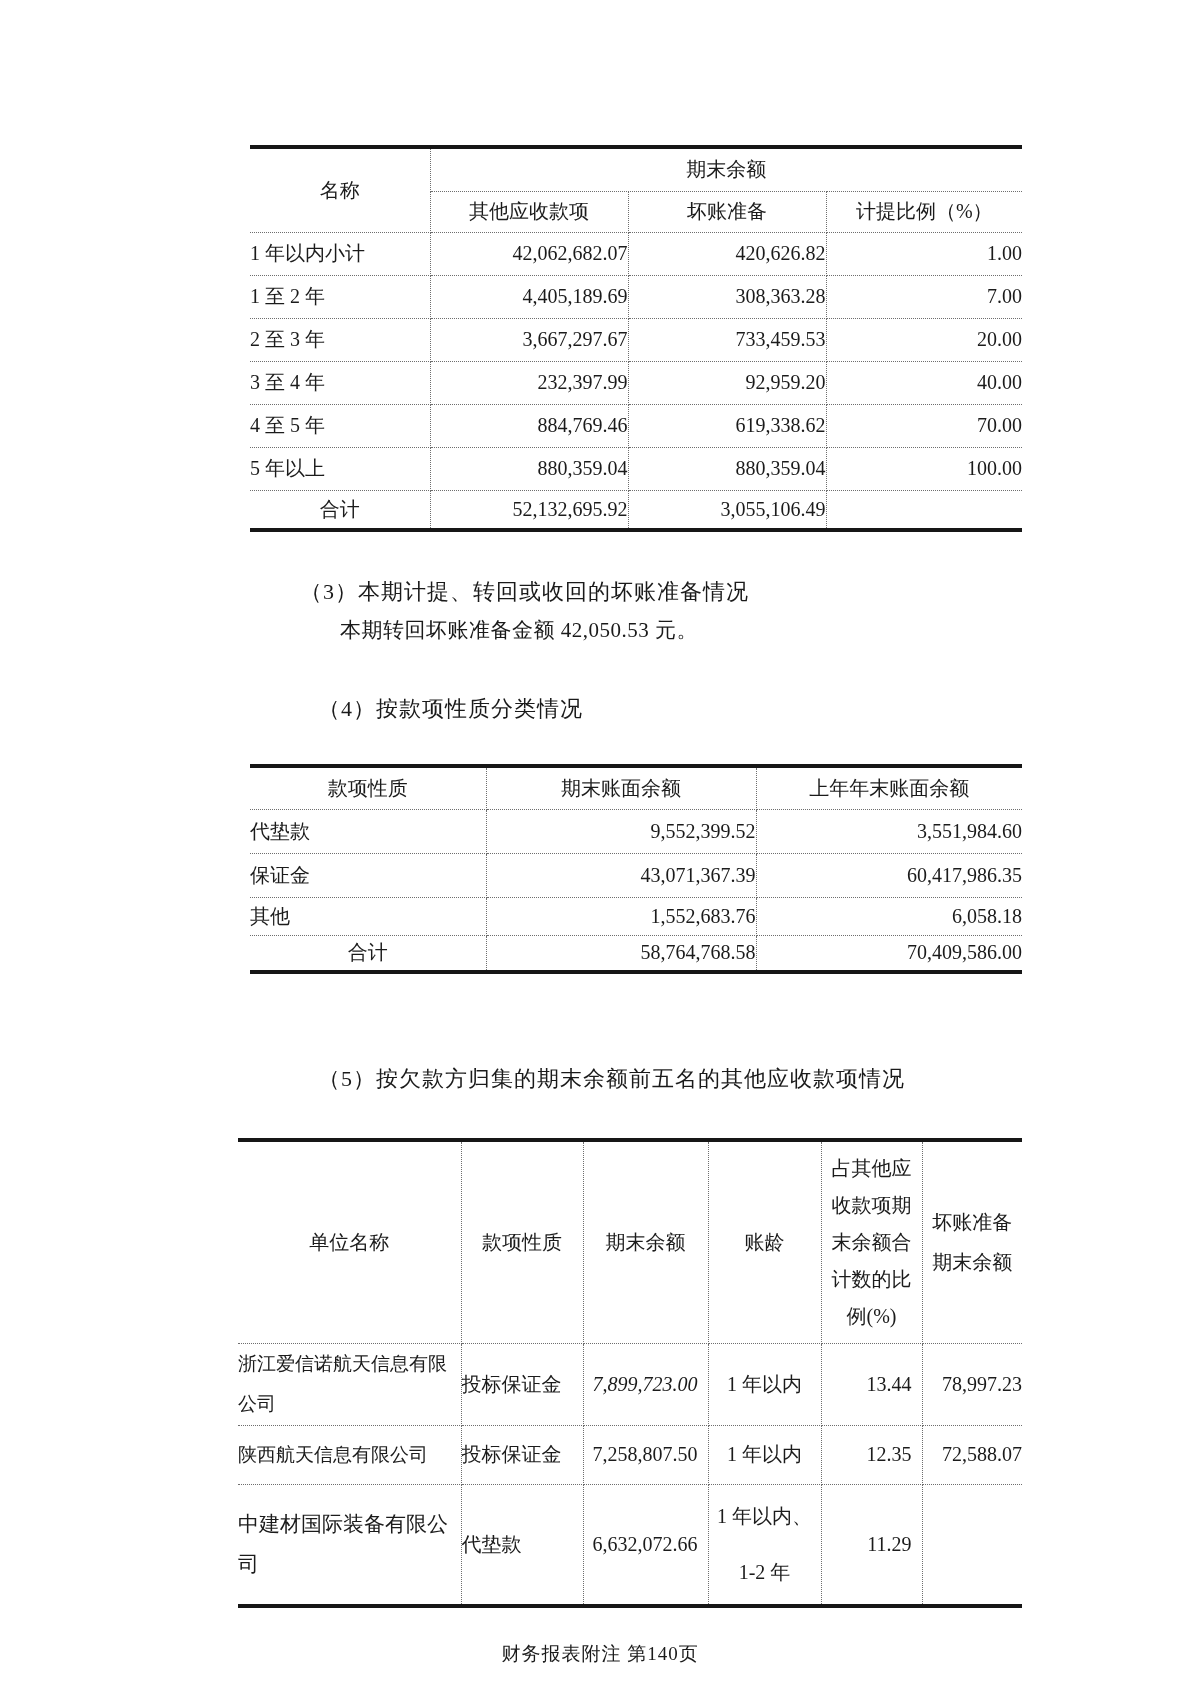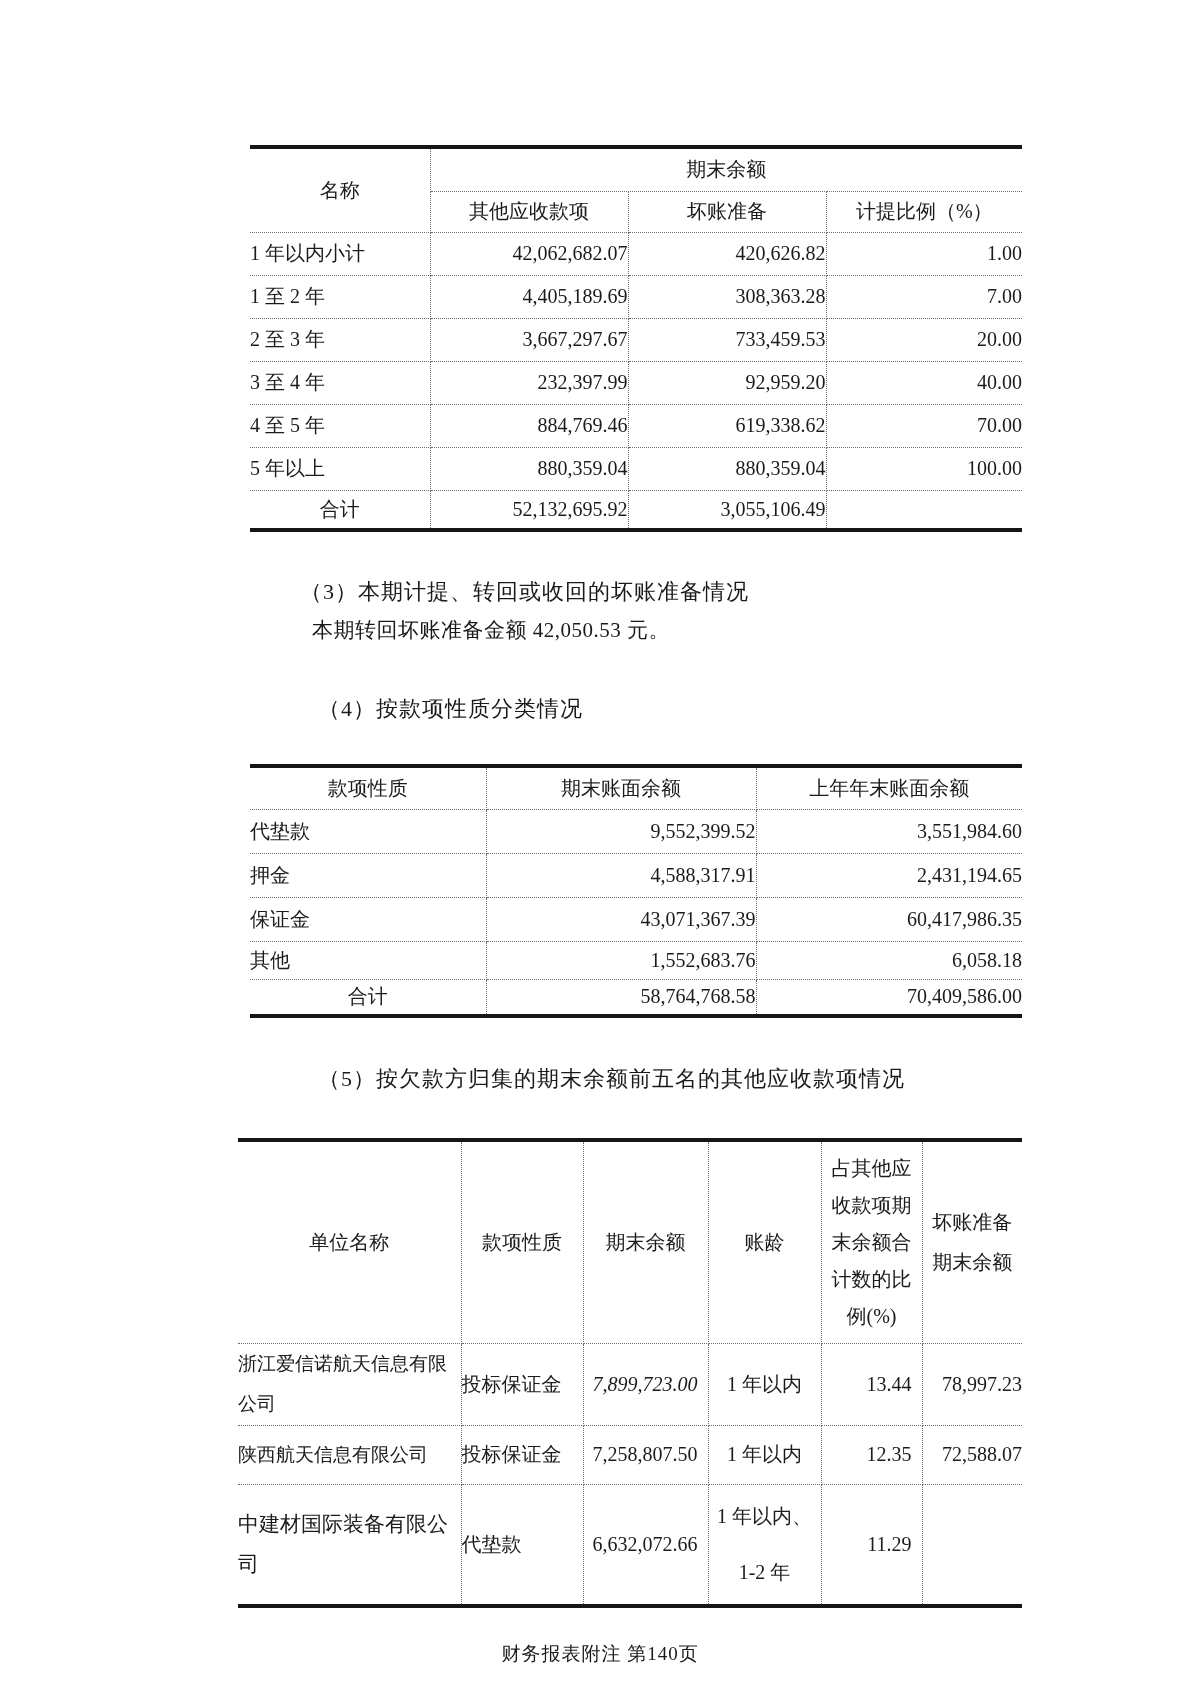--- a/index.html
+++ b/index.html
@@ -40,20 +40,21 @@
     position: absolute;
     font-size: 22px;
     letter-spacing: 1px;
     white-space: nowrap;
   }
   .para {
     position: absolute;
     font-size: 21px;
     letter-spacing: 0.5px;
     white-space: nowrap;
+    margin-left: 28px;
   }
 
   #t3 .hdr { font-size: 20px; }
   .ml-hdr span { display: block; line-height: 37px; }
   .ml-hdr2 span { display: block; line-height: 40px; }
   .company { line-height: 40px; padding-left: 10px; padding-right: 4px; text-align: left; }
   .nature-cell { text-align: left; padding-left: 10px; }
   .aging-two span { display: block; line-height: 56px; }
 
   .footer {
@@ -150,25 +151,20 @@
       <tbody>
           <tr style="height:43px">
         <td class="hdr">款项性质</td>
         <td class="hdr">期末账面余额</td>
         <td class="hdr">上年年末账面余额</td>
       </tr>
       <tr style="height:44px">
         <td class="lbl">代垫款</td>
         <td class="num">9,552,399.52</td>
         <td class="num">3,551,984.60</td>
-      </tr>
-      <tr style="height:44px">
-        <td class="lbl">押金</td>
-        <td class="num">4,588,317.91</td>
-        <td class="num">2,431,194.65</td>
       </tr>
       <tr style="height:44px">
         <td class="lbl">保证金</td>
         <td class="num">43,071,367.39</td>
         <td class="num">60,417,986.35</td>
       </tr>
       <tr style="height:38px">
         <td class="lbl">其他</td>
         <td class="num">1,552,683.76</td>
         <td class="num">6,058.18</td>

